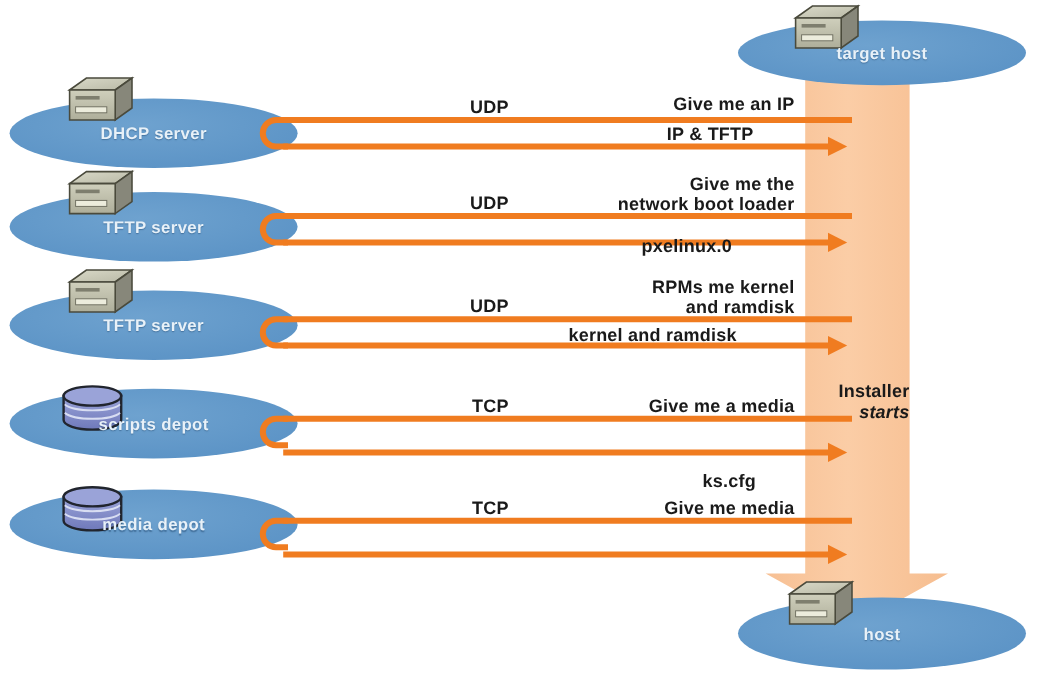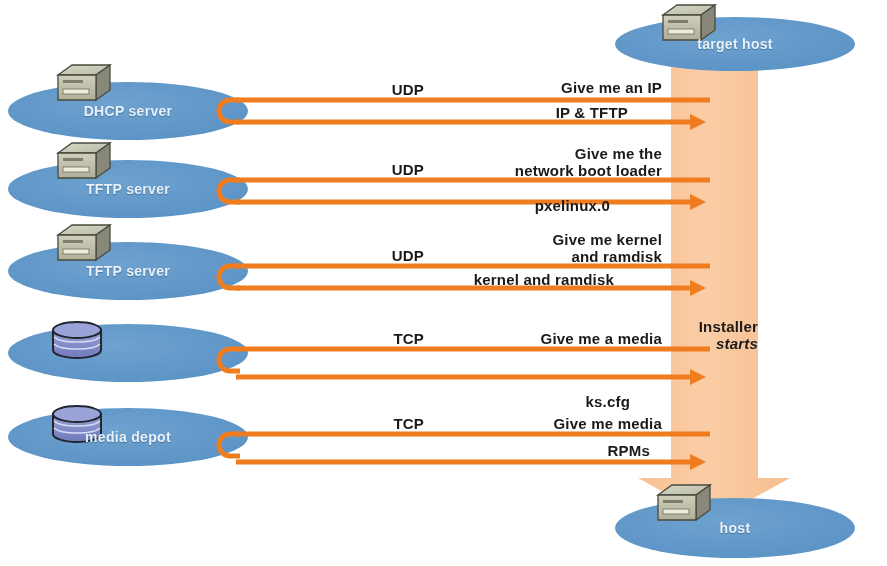--- a/index.html
+++ b/index.html
@@ -176,43 +176,43 @@
         <ellipse cx="26" cy="8" rx="24" ry="8" fill="#9aa3d8" stroke="#21252e" stroke-width="2"></ellipse>
         <path d="M3,15 A24,7 0 0 0 49,15" fill="none" stroke="#d8ddf2" stroke-width="1.6"></path>
         <path d="M3,22 A24,7 0 0 0 49,22" fill="none" stroke="#d8ddf2" stroke-width="1.6"></path>
       </g>
     </g>
   </svg>
 
   <div class="nodelabel" style="left:28px;top:103px;width:200px;">DHCP server</div>
   <div class="nodelabel" style="left:28px;top:181px;width:200px;">TFTP server</div>
   <div class="nodelabel" style="left:28px;top:263px;width:200px;">TFTP server</div>
+  <div class="nodelabel" style="left:28px;top:345px;width:200px;">scripts depot</div>
   <div class="nodelabel" style="left:28px;top:429px;width:200px;">media depot</div>
 
   <div class="nodelabel" style="left:635px;top:36px;width:200px;">target host</div>
   <div class="nodelabel" style="left:635px;top:520px;width:200px;">host</div>
 
   <div class="lbl center" style="left:671px;top:318px;width:87px;">Installer</div>
   <div class="lbl center" style="left:671px;top:335px;width:87px;font-style:italic;">starts</div>
 
   <div class="lbl center" style="left:348px;top:81px;width:76px;">UDP</div>
   <div class="lbl right" style="left:440px;top:79px;width:222px;">Give me an IP</div>
   <div class="lbl" style="left:328px;top:104px;width:300px;">IP &amp; TFTP</div>
 
   <div class="lbl center" style="left:348px;top:161px;width:76px;">UDP</div>
   <div class="lbl right" style="left:400px;top:145px;width:262px;">Give me the</div>
   <div class="lbl right" style="left:400px;top:162px;width:262px;">network boot loader</div>
   <div class="lbl" style="left:310px;top:185px;width:300px;margin-top:12px;">pxelinux.0</div>
 
   <div class="lbl center" style="left:348px;top:247px;width:76px;">UDP</div>
-  <div class="lbl right" style="left:400px;top:231px;width:262px;">Give me kernel</div>
+  <div class="lbl right" style="left:400px;top:231px;width:262px;">RPMs me kernel</div>
   <div class="lbl right" style="left:400px;top:248px;width:262px;">and ramdisk</div>
   <div class="lbl" style="left:284px;top:271px;width:330px;">kernel and ramdisk</div>
 
   <div class="lbl center" style="left:348px;top:330px;width:76px;">TCP</div>
   <div class="lbl right" style="left:440px;top:330px;width:222px;">Give me a media</div>
   <div class="lbl" style="left:330px;top:357px;width:300px;margin-top:36px;">ks.cfg</div>
 
   <div class="lbl center" style="left:348px;top:415px;width:76px;">TCP</div>
   <div class="lbl right" style="left:440px;top:415px;width:222px;">Give me media</div>
-  <div class="lbl" style="left:350px;top:442px;width:300px;">RPMs</div>
 
 </div>
 
 </body></html>

